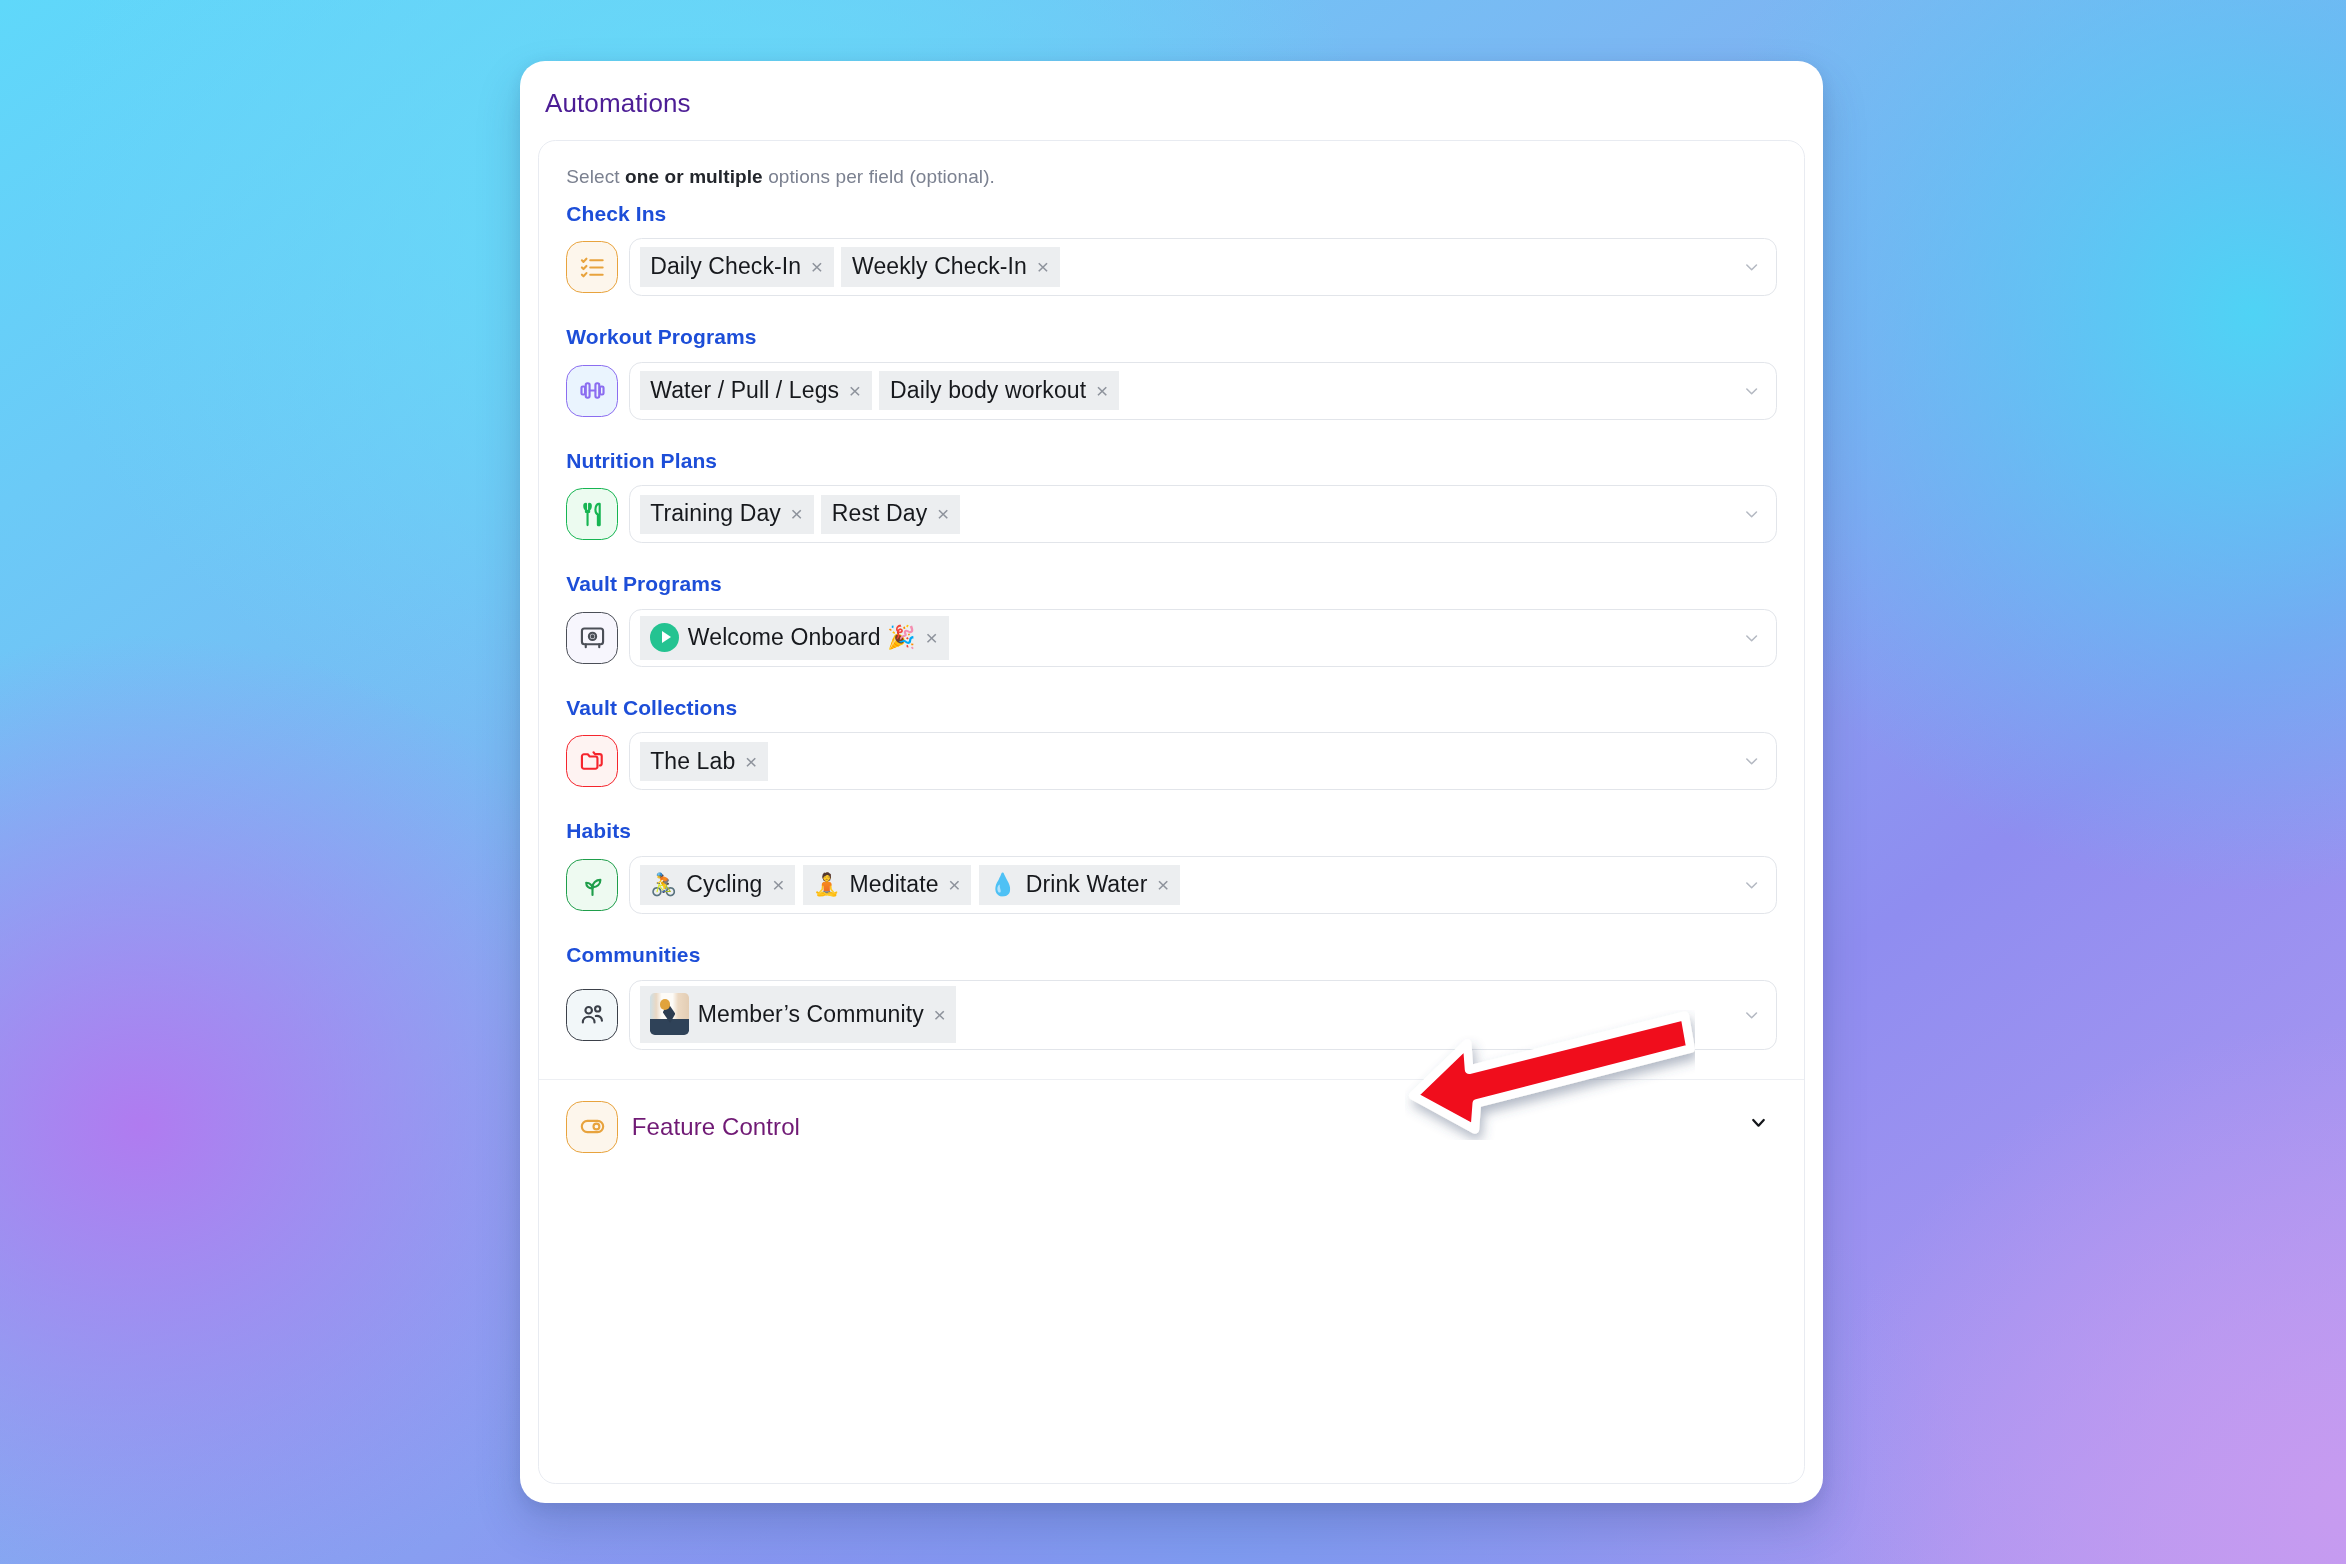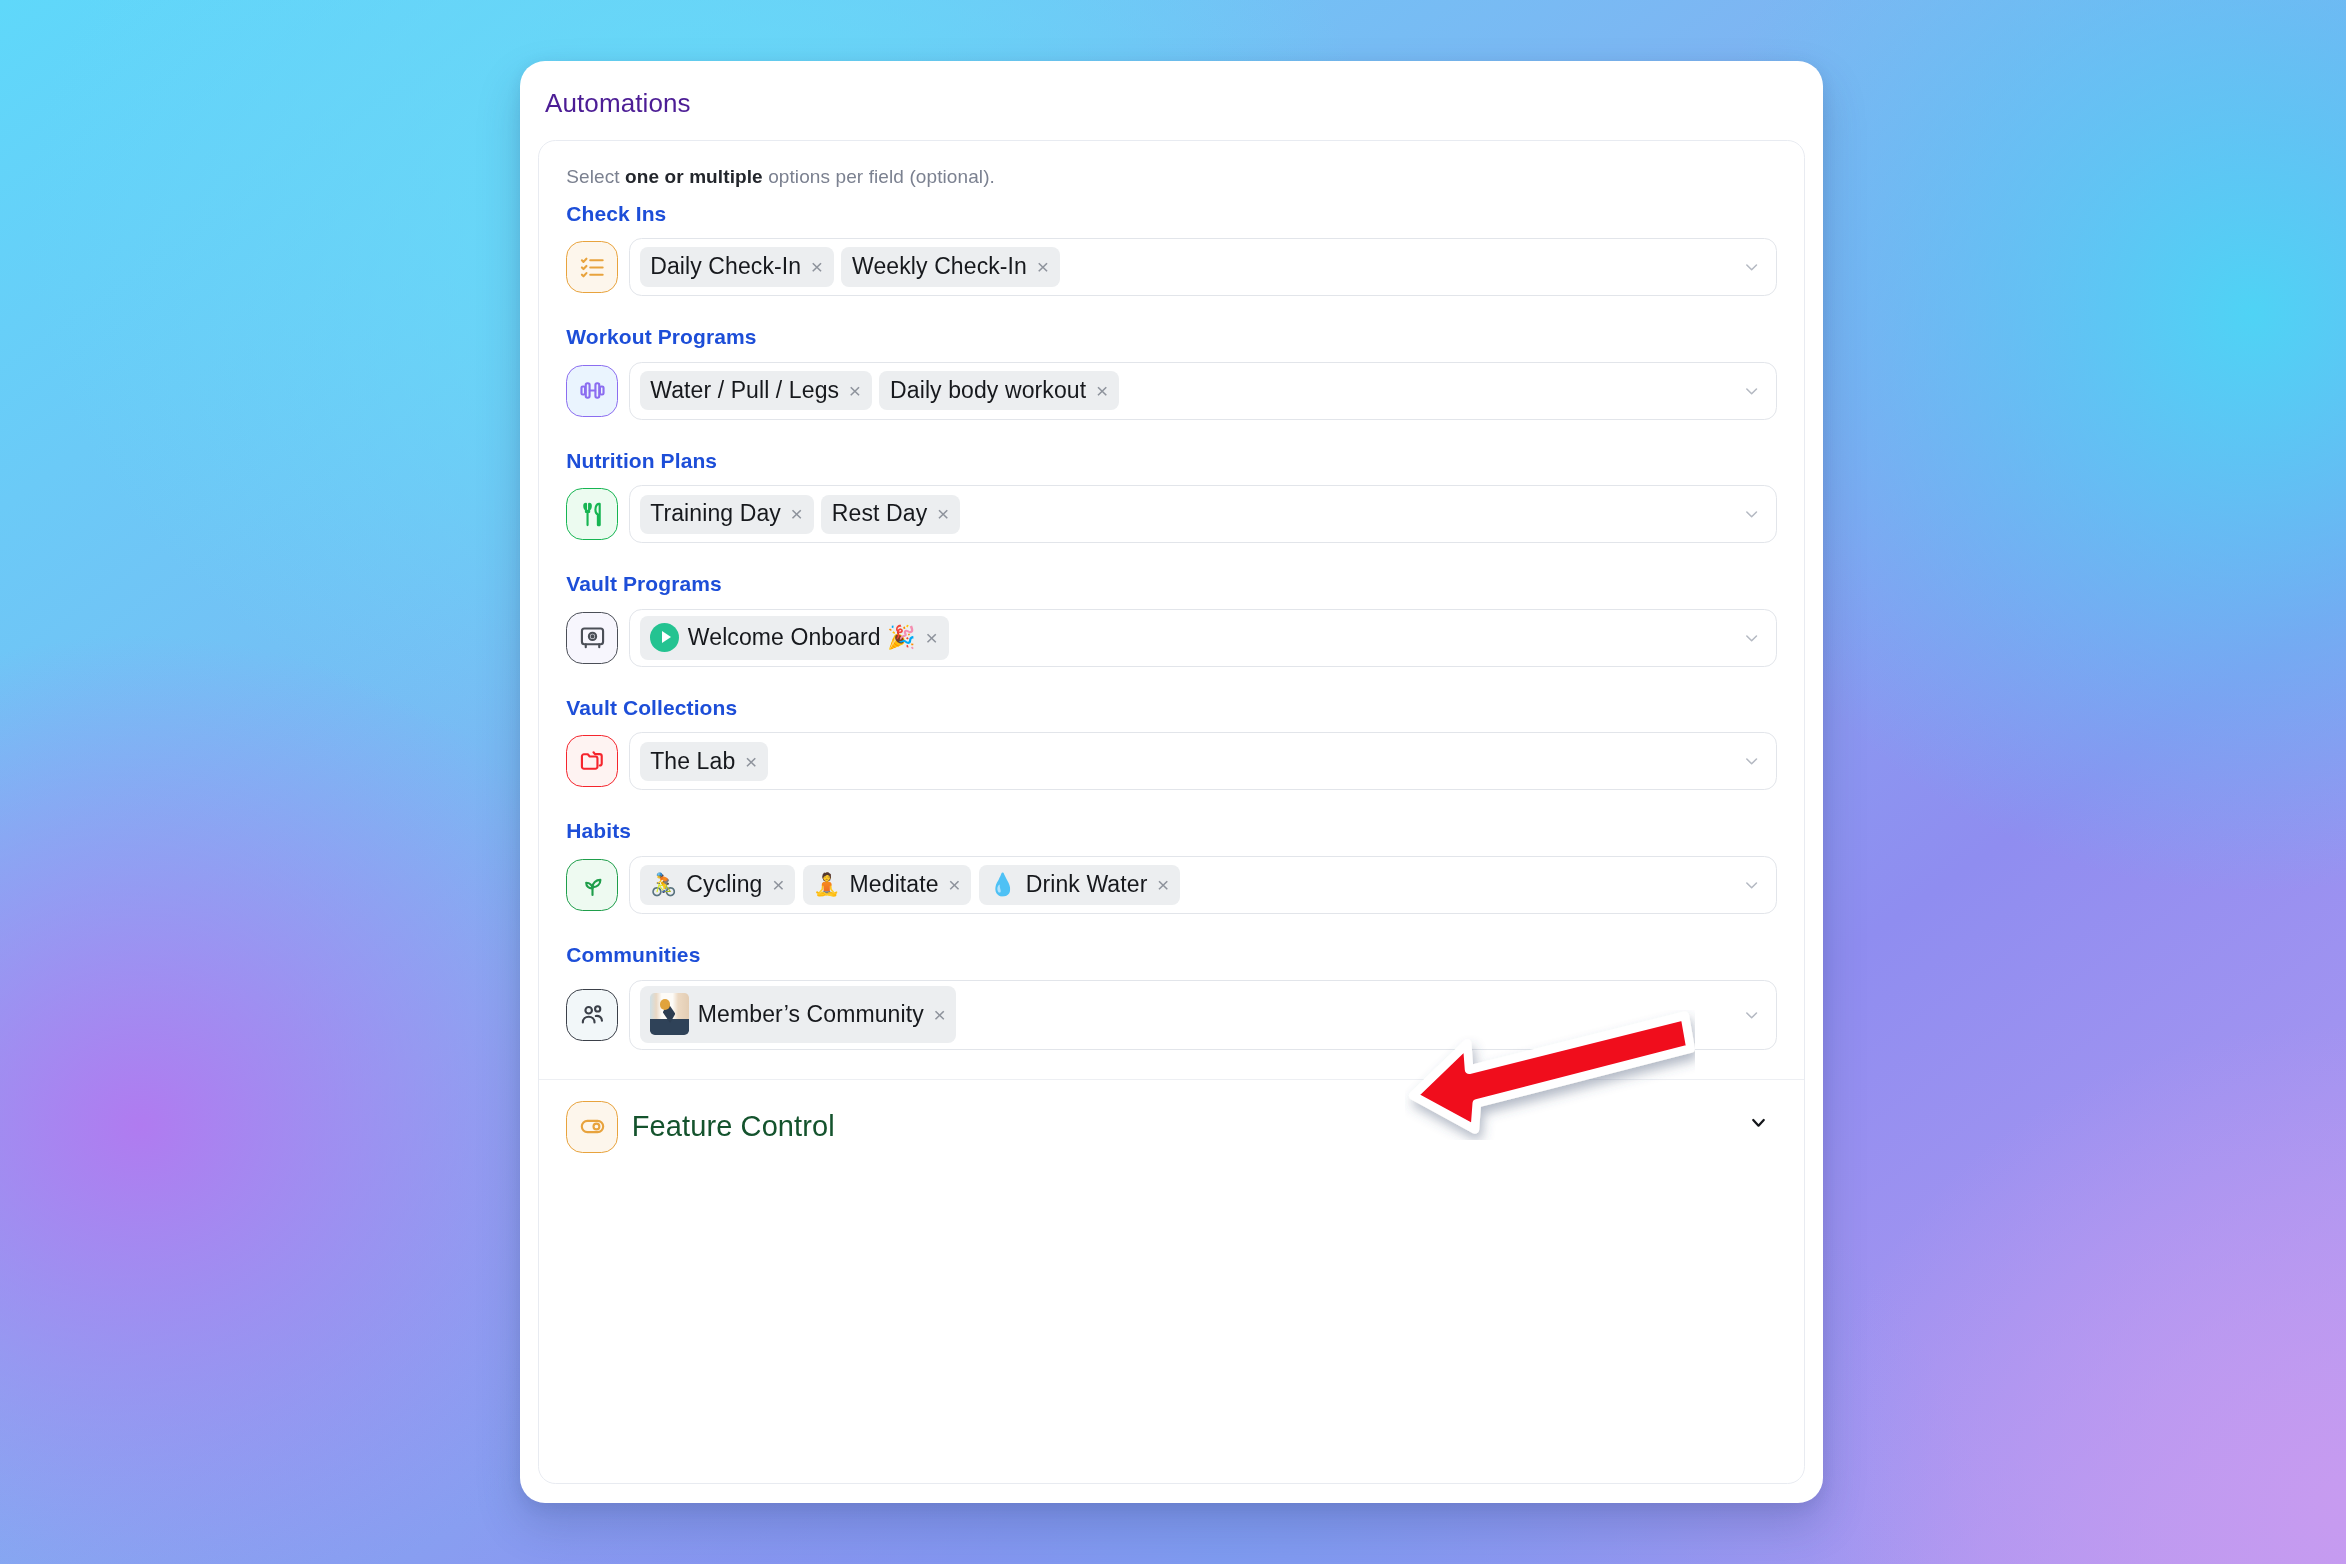--- a/index.html
+++ b/index.html
@@ -89,21 +89,21 @@
     flex-wrap: wrap;
   }
   .chev {
     position: absolute; right: 15.4px; top: 50%;
     transform: translateY(-50%);
     width: 19.3px; height: 19.3px;
   }
   .chip {
     display: inline-flex; align-items: center; gap: 8.7px;
     background: #eceef0;
-    border-radius: 8px;
+    border-radius: 0;
     padding: 6.8px 10.6px 7.7px 10.6px;
     font-size: 23px;
     color: #17191d;
     letter-spacing: 0.1px;
     line-height: 1.08;
     white-space: nowrap;
   }
   .chip .x {
     color: #8e939c;
     font-size: 21px;
@@ -145,21 +145,21 @@
 
   
   #feature-row {
     display: flex; align-items: center;
     border-top: 1px solid #edeff3;
     margin: 3.9px -27px 0 -27px;
     padding: 21px 27px 0 27px;
     position: relative;
   }
   #feature-label {
-    font-size: 29px; color: #14532d; font-weight: 500;
+    font-size: 24px; color: #701a75; font-weight: 500;
     margin-left: 13.5px; letter-spacing: 0.1px;
   }
   #feature-chev {
     position: absolute; right: 35px; top: 50%;
     transform: translateY(-3.9px);
   }
 
   
   #arrow {
     position: absolute;

